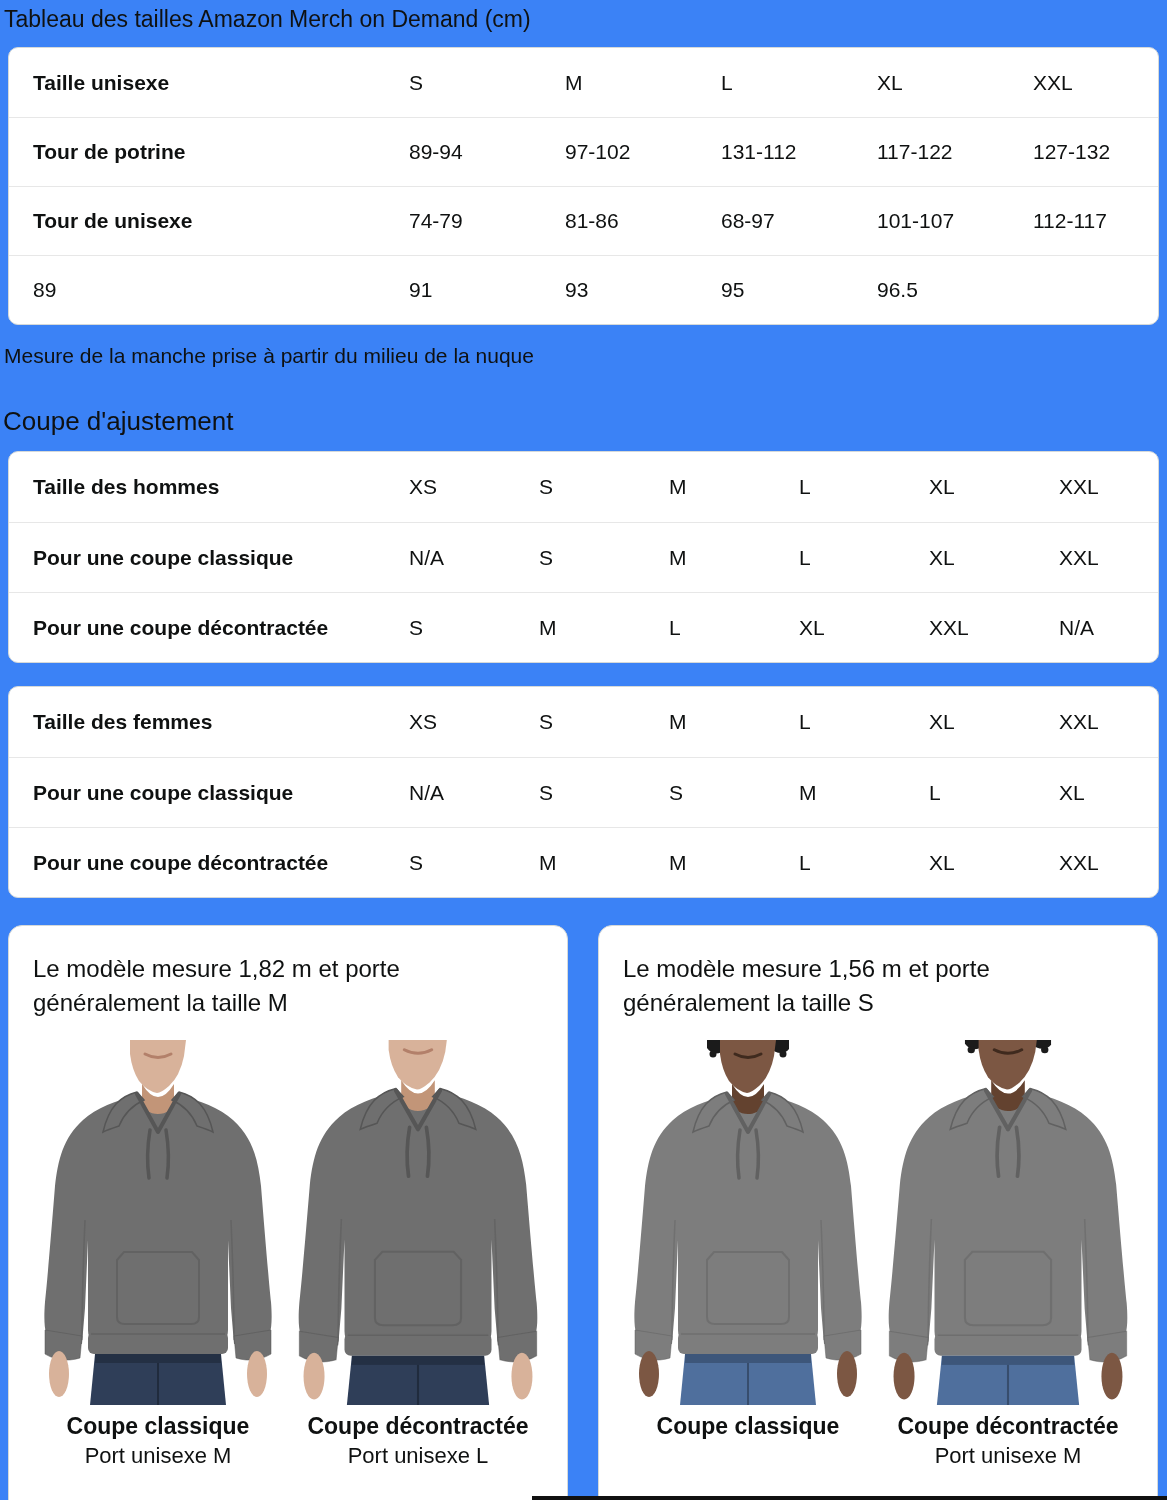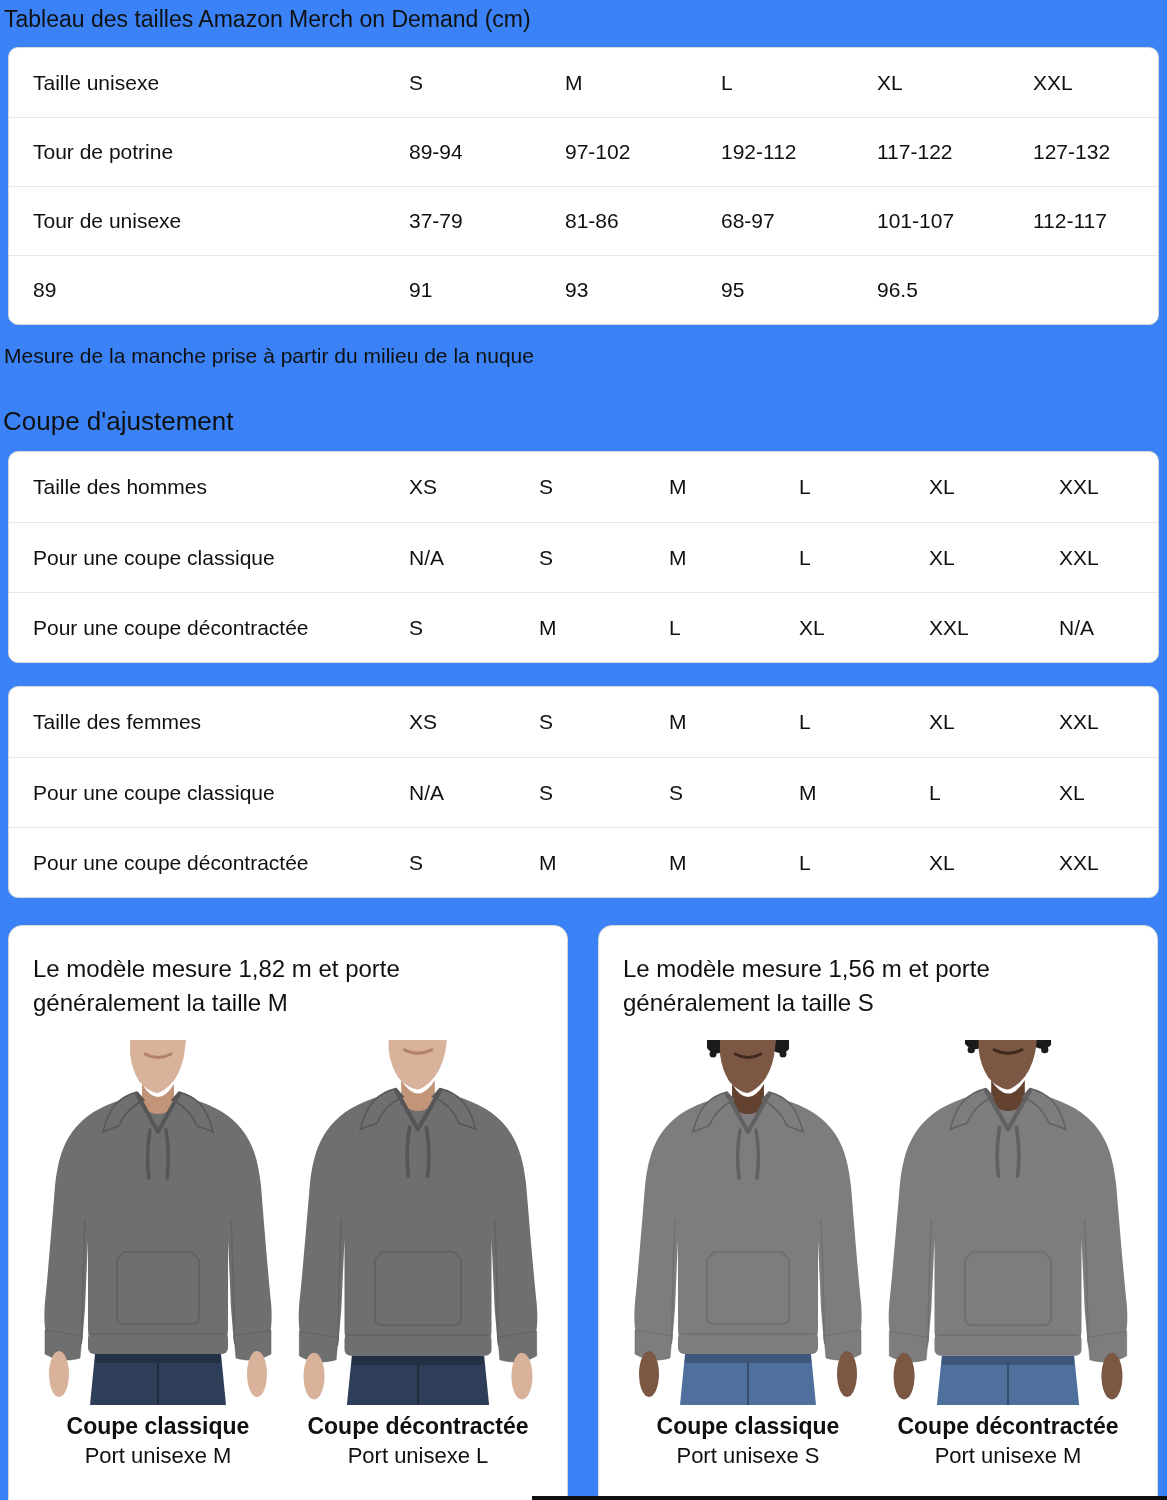--- a/index.html
+++ b/index.html
@@ -44,21 +44,21 @@
   .t-row {
     display:grid; align-items:center;
     padding-left:24px;
     border-top:1px solid var(--divider-color,#e7e7e7);
     font-size:21px;
   }
   .t-row:first-child { border-top:none; }
   .table1 .t-row { height:69px; grid-template-columns:376px 156px 156px 156px 156px auto; }
   .table2 .t-row, .table3 .t-row { height:70px; grid-template-columns:376px 130px 130px 130px 130px 130px auto; }
   .t-cell { white-space:nowrap; overflow:hidden; }
-  .t-label { font-weight:400; padding-right:10px; }
+  .t-label { font-weight:700; padding-right:10px; }
 
   
   .cards {
     display:flex; gap:30px;
     margin:27px 8px 0 8px;
   }
   .model-card {
     width:560px; height:730px;
     border:1px solid var(--border-color,#d5d9d9);
     border-radius:14px;
@@ -154,27 +154,27 @@
         <div class="t-cell">S</div>
         <div class="t-cell">M</div>
         <div class="t-cell">L</div>
         <div class="t-cell">XL</div>
         <div class="t-cell">XXL</div>
       </div>
       <div class="t-row">
         <div class="t-cell t-label">Tour de potrine</div>
         <div class="t-cell">89-94</div>
         <div class="t-cell">97-102</div>
-        <div class="t-cell">192-112</div>
+        <div class="t-cell">131-112</div>
         <div class="t-cell">117-122</div>
         <div class="t-cell">127-132</div>
       </div>
       <div class="t-row">
         <div class="t-cell t-label">Tour de unisexe</div>
-        <div class="t-cell">37-79</div>
+        <div class="t-cell">74-79</div>
         <div class="t-cell">81-86</div>
         <div class="t-cell">68-97</div>
         <div class="t-cell">101-107</div>
         <div class="t-cell">112-117</div>
       </div>
       <div class="t-row">
         <div class="t-cell">89</div>
         <div class="t-cell">91</div>
         <div class="t-cell">93</div>
         <div class="t-cell">95</div>
@@ -275,21 +275,20 @@
     <div class="model-card">
       <div class="card-heading">Le modèle mesure 1,56 m et porte généralement la taille S</div>
       <div class="figures">
         <div class="figure-col model-female">
           <div class="figure fit-classic">
             <svg viewBox="0 0 250 365">
                 <use href="#model-figure"></use>
               </svg>
           </div>
           <div class="caption-fit">Coupe classique</div>
-          <div class="caption-size">Port unisexe S</div>
         </div>
         <div class="figure-col model-female">
           <div class="figure fit-relaxed">
             <svg viewBox="0 0 250 365">
                 <use href="#model-figure"></use>
               </svg>
           </div>
           <div class="caption-fit">Coupe décontractée</div>
           <div class="caption-size">Port unisexe M</div>
         </div>

